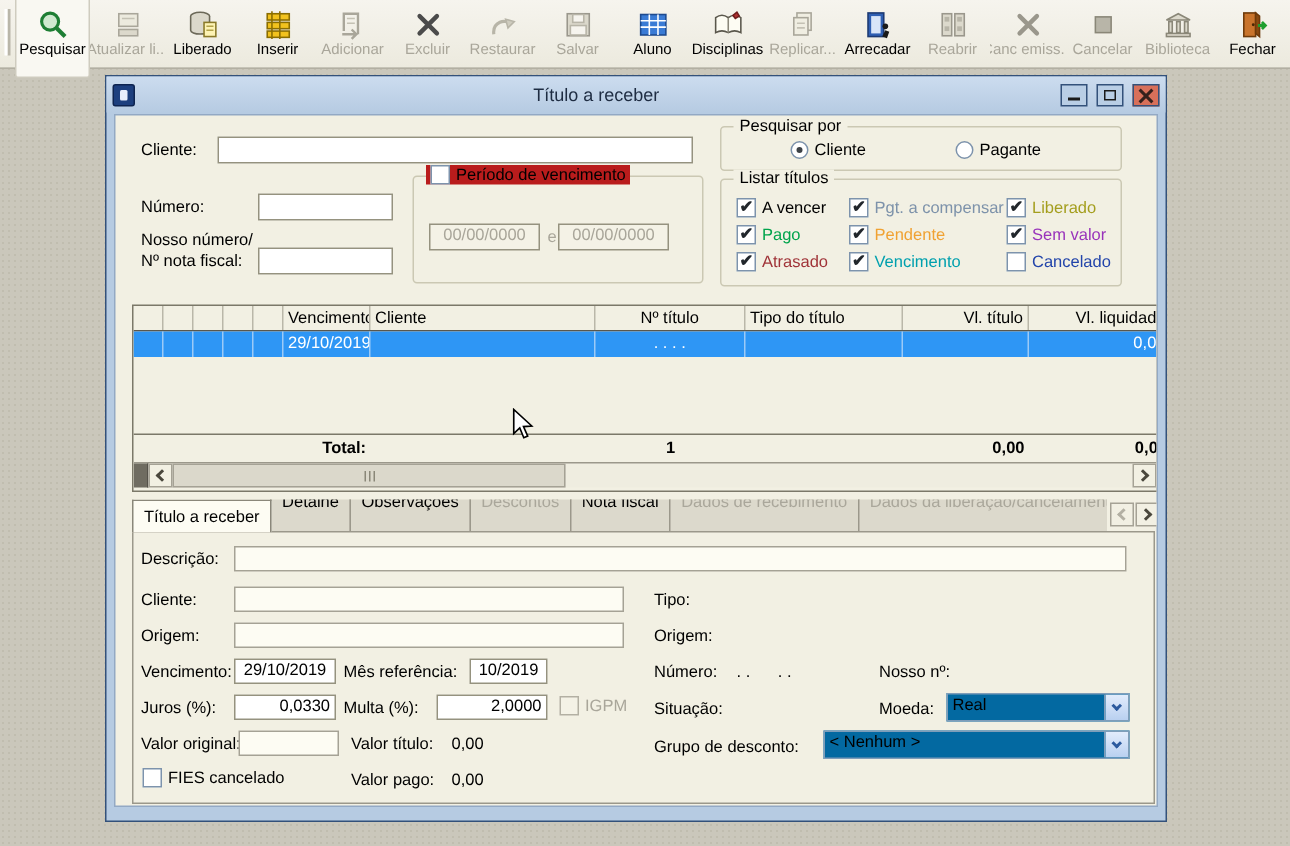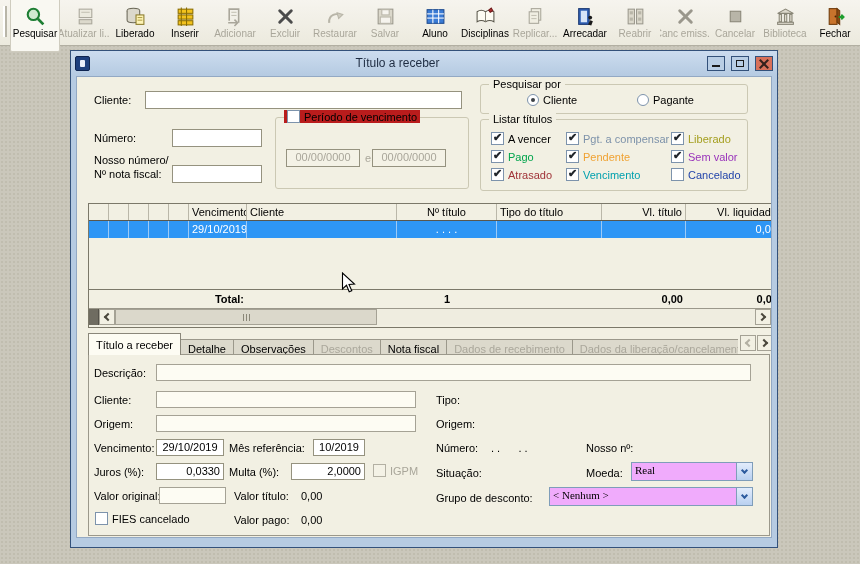--- a/index.html
+++ b/index.html
@@ -82,31 +82,31 @@
             background-position:calc(50% - 3px) center, 50% center, calc(50% + 3px) center; }
   .sb-track { flex:1; }
   .chevron { width:6px; height:6px; border-left:2px solid #4a473c; border-bottom:2px solid #4a473c; flex:none; }
   .chevron.left { transform:rotate(45deg); margin-left:2px; }
   .chevron.right { transform:rotate(-135deg); margin-right:2px; }
   .chevron.dim { border-color:#b3b0a3; }
 
   
   .tabs { position:absolute; left:11px; top:256px; width:650px; height:22px;
           display:flex; align-items:flex-end; overflow:hidden; }
-  .tab { height:16px; padding:3px 7px 0; background:#dcd9cc; border:1px solid #9b988b;
+  .tab { height:30px; padding:3px 7px 0; background:#dcd9cc; border:1px solid #9b988b;
          border-bottom:none; margin-right:-1px; white-space:nowrap; flex:none; }
   .tab.active { height:22px; padding-top:5px; background:#fdfcf3; border-color:#8a877a; z-index:2; position:relative; }
   .tab.disabled { color:#aaa79b; }
   .tabscroll { position:absolute; width:16px; height:16px; top:258px; background:#f2f0e3;
                border:1px solid #a5a295; display:flex; align-items:center; justify-content:center; }
 
   
   .pane { position:absolute; left:11px; top:277px; width:682px; height:182px;
           border:1px solid #9b988b; background:#f2f0e3; }
-  .dd { position:absolute; background:#f0abfc; border:1px solid #7f9db9; display:flex; overflow:hidden;font-family:Liberation Serif, serif; }
+  .dd { position:absolute; background:#0369a1; border:1px solid #7f9db9; display:flex; overflow:hidden; }
   .dd-val { flex:1; padding:1px 3px; white-space:nowrap; }
   .dd-btn { width:16px; background:linear-gradient(#e2ecfc,#b9d0f0); border-left:1px solid #7f9db9;
             display:flex; align-items:center; justify-content:center; flex:none; }
   .dd-btn .chevron { width:5px; height:5px; border-color:#2c5a9e; transform:rotate(-45deg); margin-top:-2px; }
 
   .cursor { position:absolute; left:341px; top:272px; z-index:50; }
 </style>
 </head>
 <body>
 

